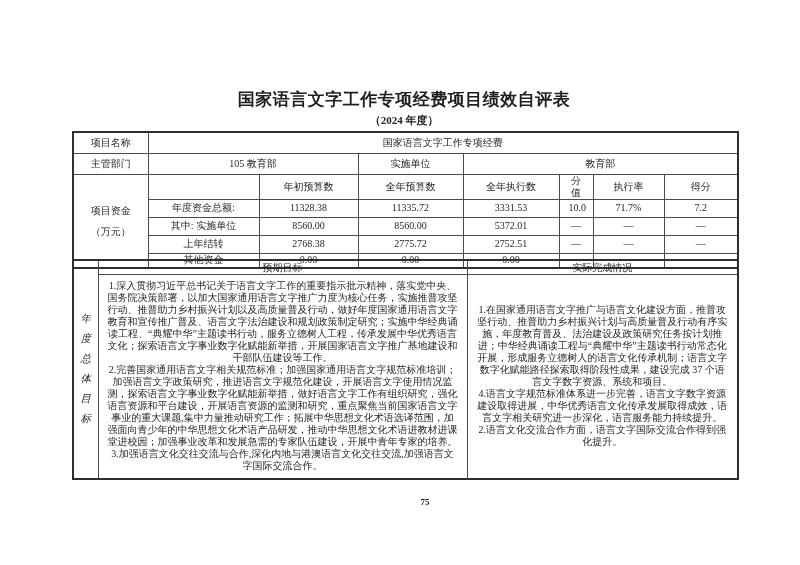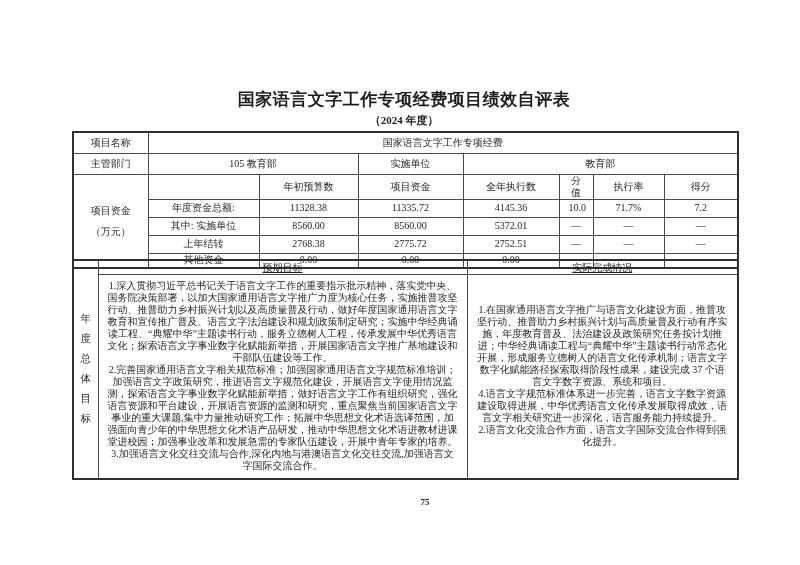--- a/index.html
+++ b/index.html
@@ -53,38 +53,38 @@
   }
   #info-table { top: 131px; }
   #goals-table { top: 259px; }
   td.lbl-right {
     text-align: right;
     padding-right: 14px;
   }
   .goals-header {
     height: 13px;
     font-size: 10px;
-    text-decoration: underline;
   }
   td.goal-body {
     vertical-align: top;
     text-align: justify;
     text-justify: inter-ideograph;
     padding: 3px 7px 2px 7px;
     font-size: 9.6px;
     line-height: 13.6px;
   }
   td.goal-body .para { margin: 0 0 0 0; }
   .vlabel-inner {
     display: inline-block;
     width: 12px;
     font-size: 10.5px;
     line-height: 20px;
     word-break: break-all;
     text-align: center;
+    font-style: italic;
   }
   .page-number {
     position: absolute;
     top: 497px;
     left: 0;
     width: 850px;
     text-align: center;
     font-size: 9px;
     font-weight: bold;
   }
@@ -114,31 +114,31 @@
   <tr style="height:21px">
     <td>主管部门</td>
     <td colspan="2">105 教育部</td>
     <td>实施单位</td>
     <td colspan="4">教育部</td>
   </tr>
   <tr style="height:18px">
     <td rowspan="5" style="line-height:21px">项目资金（万元）</td>
     <td></td>
     <td>年初预算数</td>
-    <td>项目资金</td>
+    <td>全年预算数</td>
     <td>全年执行数</td>
     <td>分值</td>
     <td>执行率</td>
     <td>得分</td>
   </tr>
   <tr style="height:18px">
     <td class="lbl-right">年度资金总额:</td>
     <td>11328.38</td>
     <td>11335.72</td>
-    <td>4145.36</td>
+    <td>3331.53</td>
     <td>10.0</td>
     <td>71.7%</td>
     <td>7.2</td>
   </tr>
   <tr style="height:18px">
     <td class="lbl-right">其中: 实施单位</td>
     <td>8560.00</td>
     <td>8560.00</td>
     <td>5372.01</td>
     <td>—</td>

